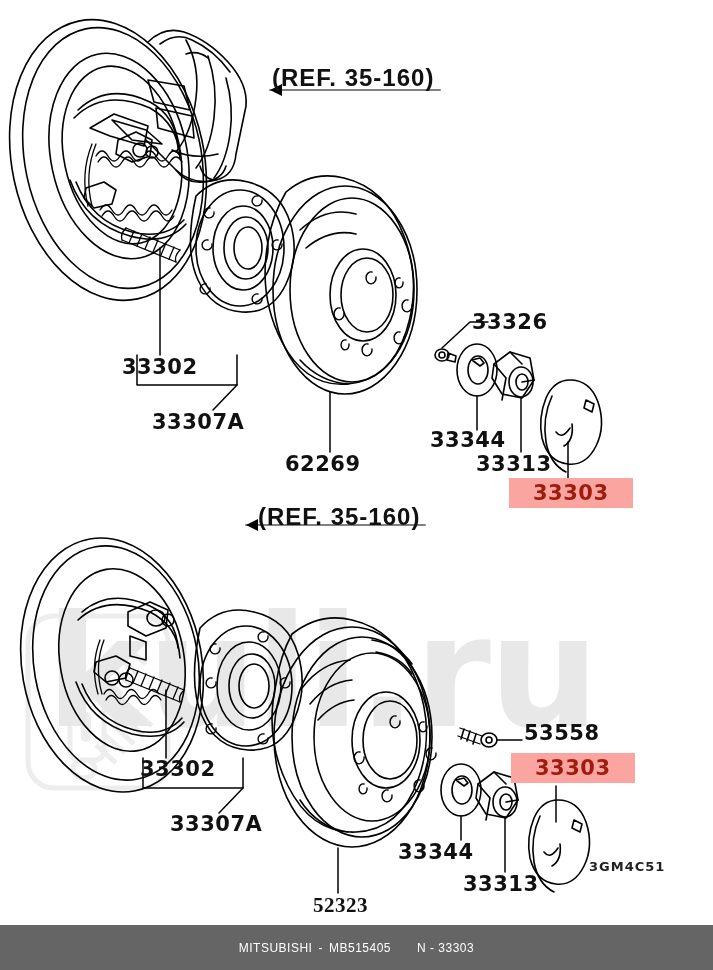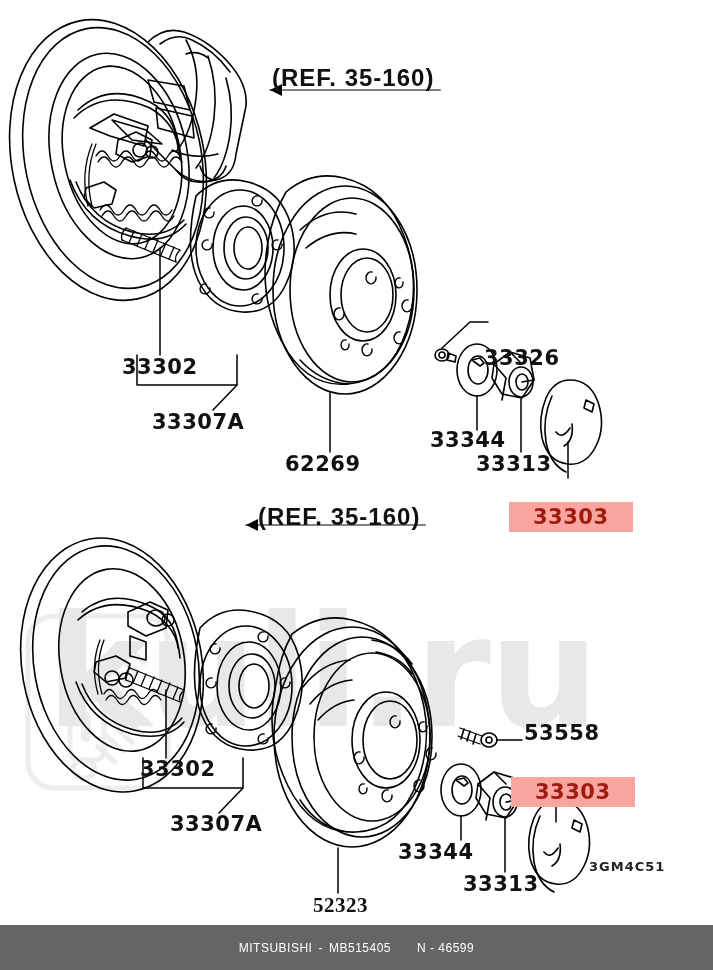--- a/index.html
+++ b/index.html
@@ -39,21 +39,20 @@
   }
   .lbl.ref{
     font-family:Liberation Sans, sans-serif;
     font-size:24px;
     letter-spacing:1px;
   }
   .lbl.hl{
     background:#fba5a0;
     color:#9e1b10;
     padding:3px 24px 3px 24px;
-    margin-top:24px;
   }
   .lbl.code{
     font-size:13px;
     letter-spacing:1px;
     color:#222;
     text-align:center;
   }
 
   
   #footer{
@@ -353,21 +352,21 @@
   </svg>
 
   <div class="lbl ref" style="left:272px; top:64px;">(REF. 35-160)</div>
 
   <div class="lbl" style="left:122px; top:355px;">33302</div>
 
   <div class="lbl" style="left:152px; top:410px;">33307A</div>
 
   <div class="lbl" style="left:285px; top:452px;">62269</div>
 
-  <div class="lbl" style="left:484px; top:310px;margin-top:36px;">33326</div>
+  <div class="lbl" style="left:472px; top:310px;">33326</div>
 
   <div class="lbl" style="left:430px; top:428px;">33344</div>
 
   <div class="lbl" style="left:476px; top:452px;">33313</div>
 
   <div class="lbl hl" style="left:509px; top:478px;">33303</div>
 
   <div class="lbl ref" style="left:258px; top:503px;">(REF. 35-160)</div>
 
   <div class="lbl" style="left:140px; top:757px;">33302</div>
@@ -384,16 +383,16 @@
 
   <div class="lbl hl" style="left:511px; top:753px;">33303</div>
 
   <div class="lbl code" style="left:589px; top:859px;">3GM4C51</div>
 
   <div id="footer">
     <span class="ftxt">MITSUBISHI</span>
     <span class="ftxt" style="margin:0 6px;">-</span>
     <span class="ftxt">MB515405</span>
     <span class="gap"></span>
-    <span class="ftxt">N - 46599</span>
+    <span class="ftxt">N - 33303</span>
   </div>
 
 </div>
 
 </body></html>

